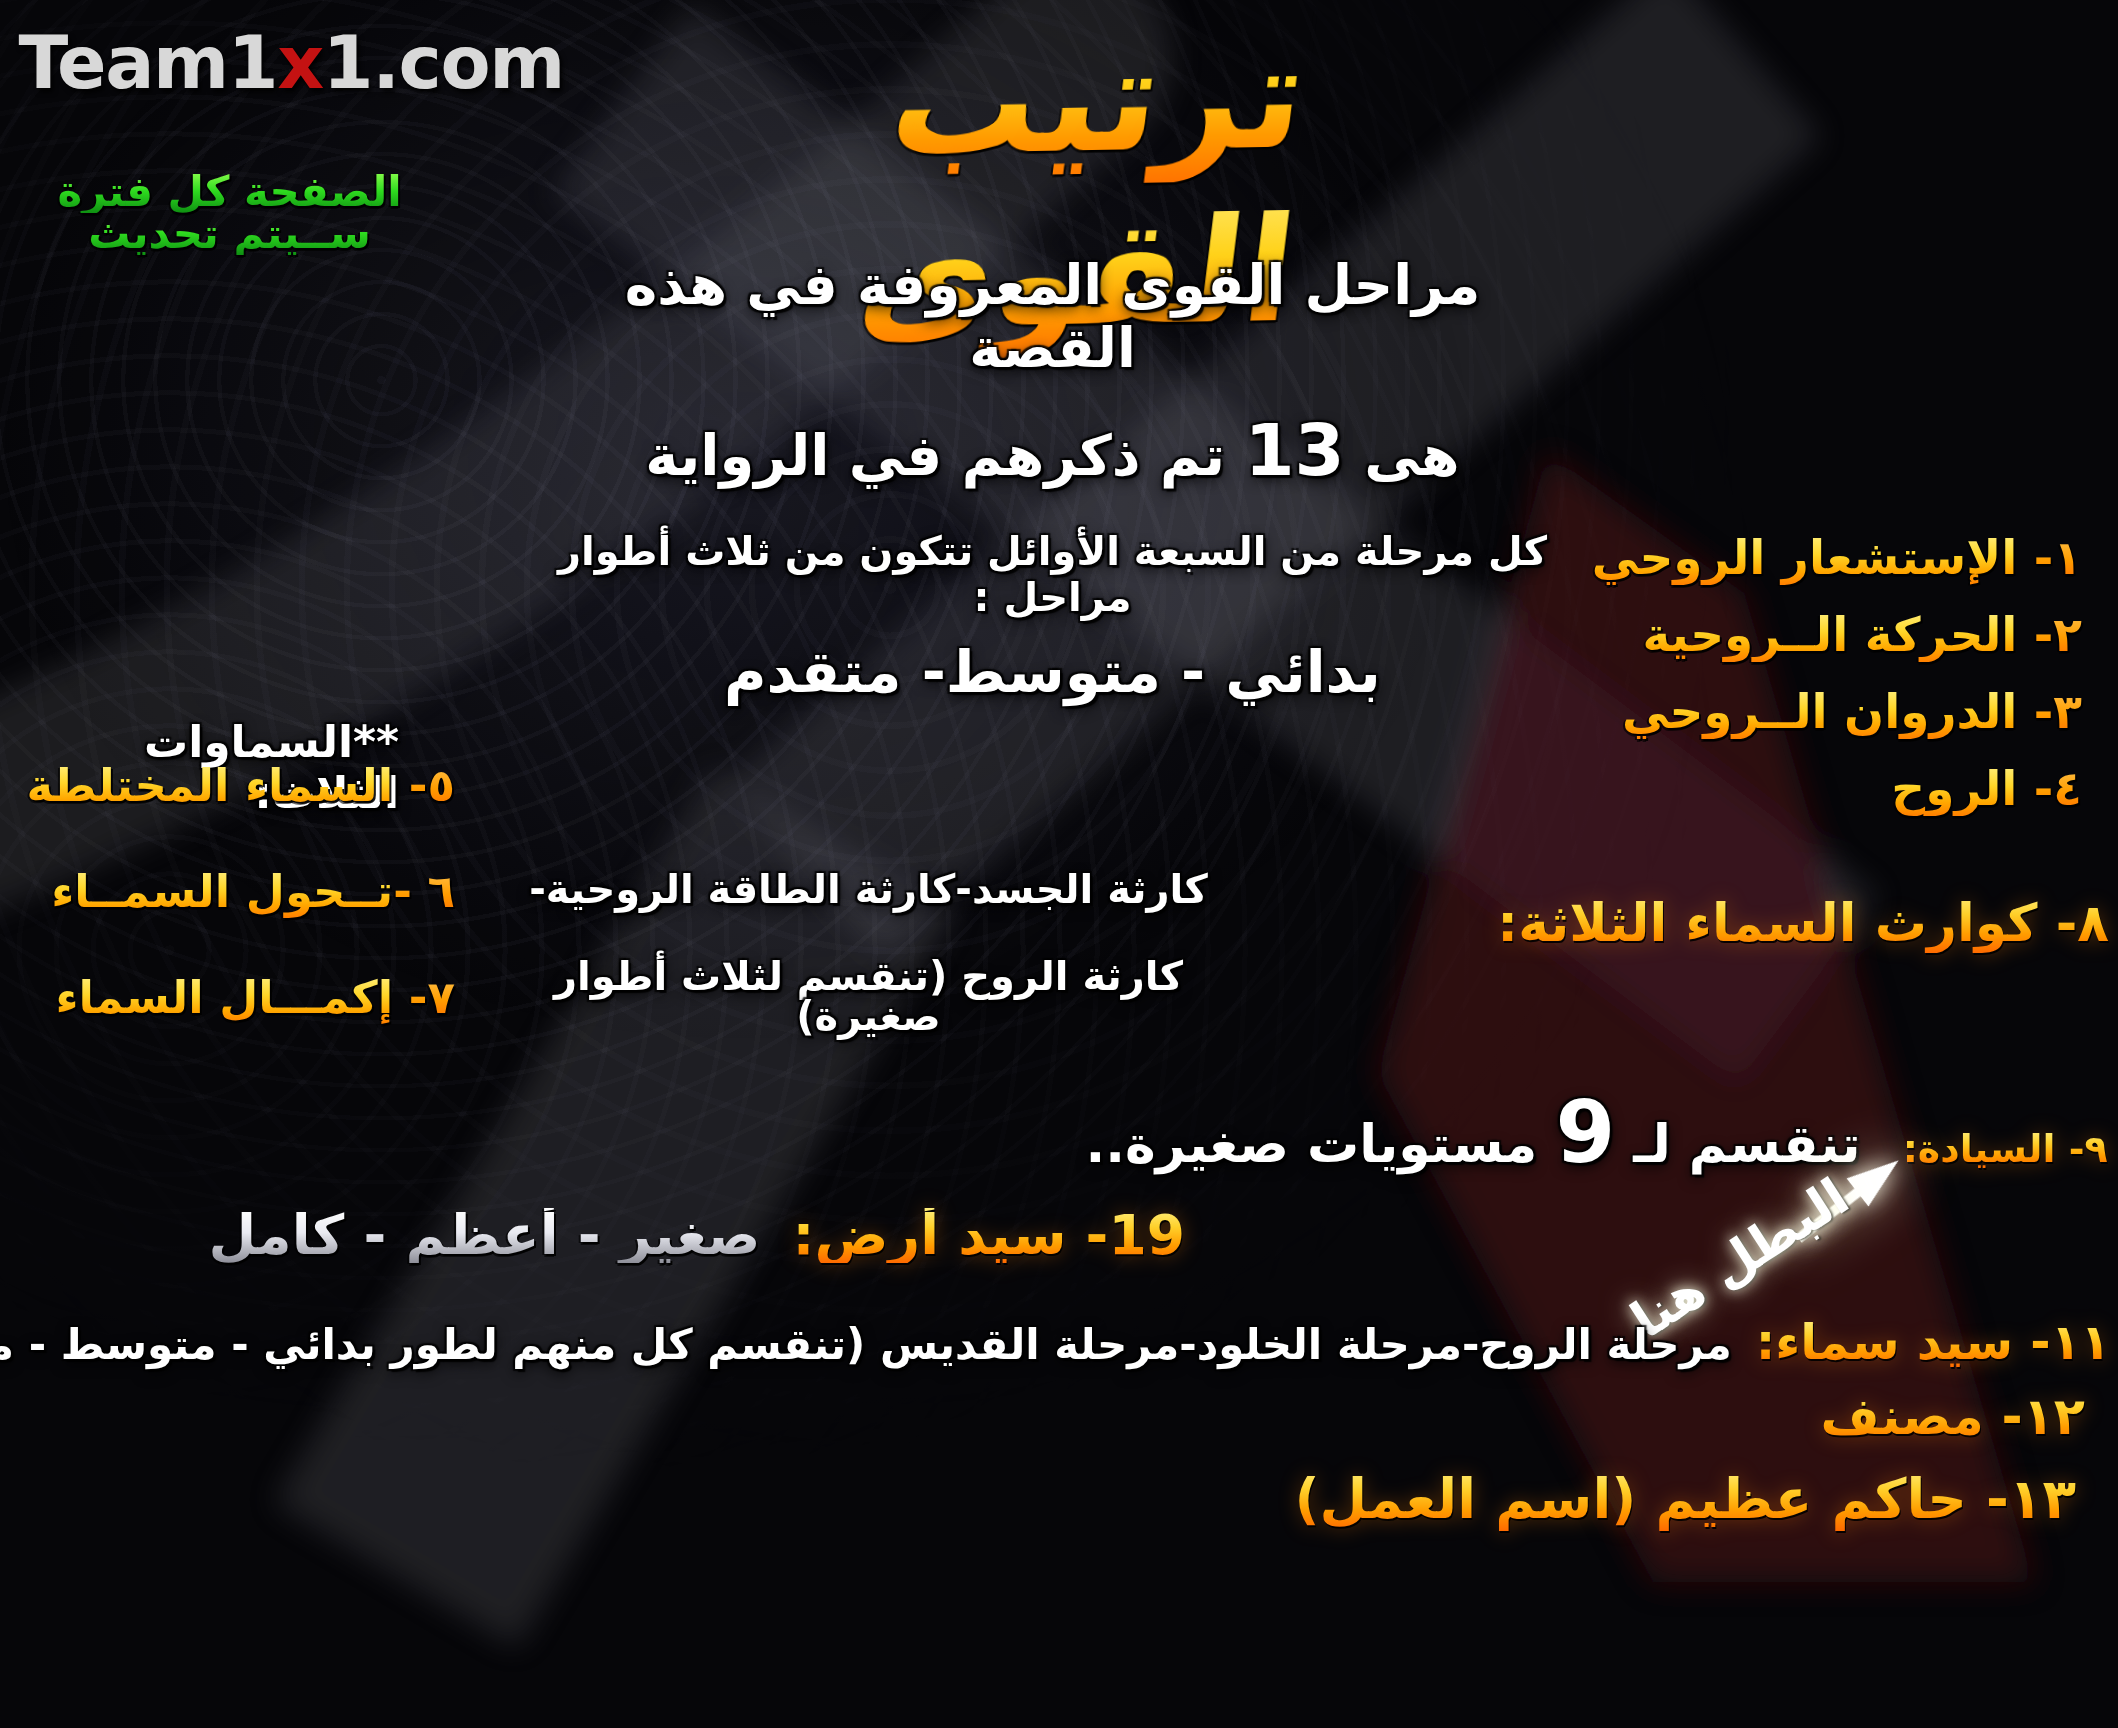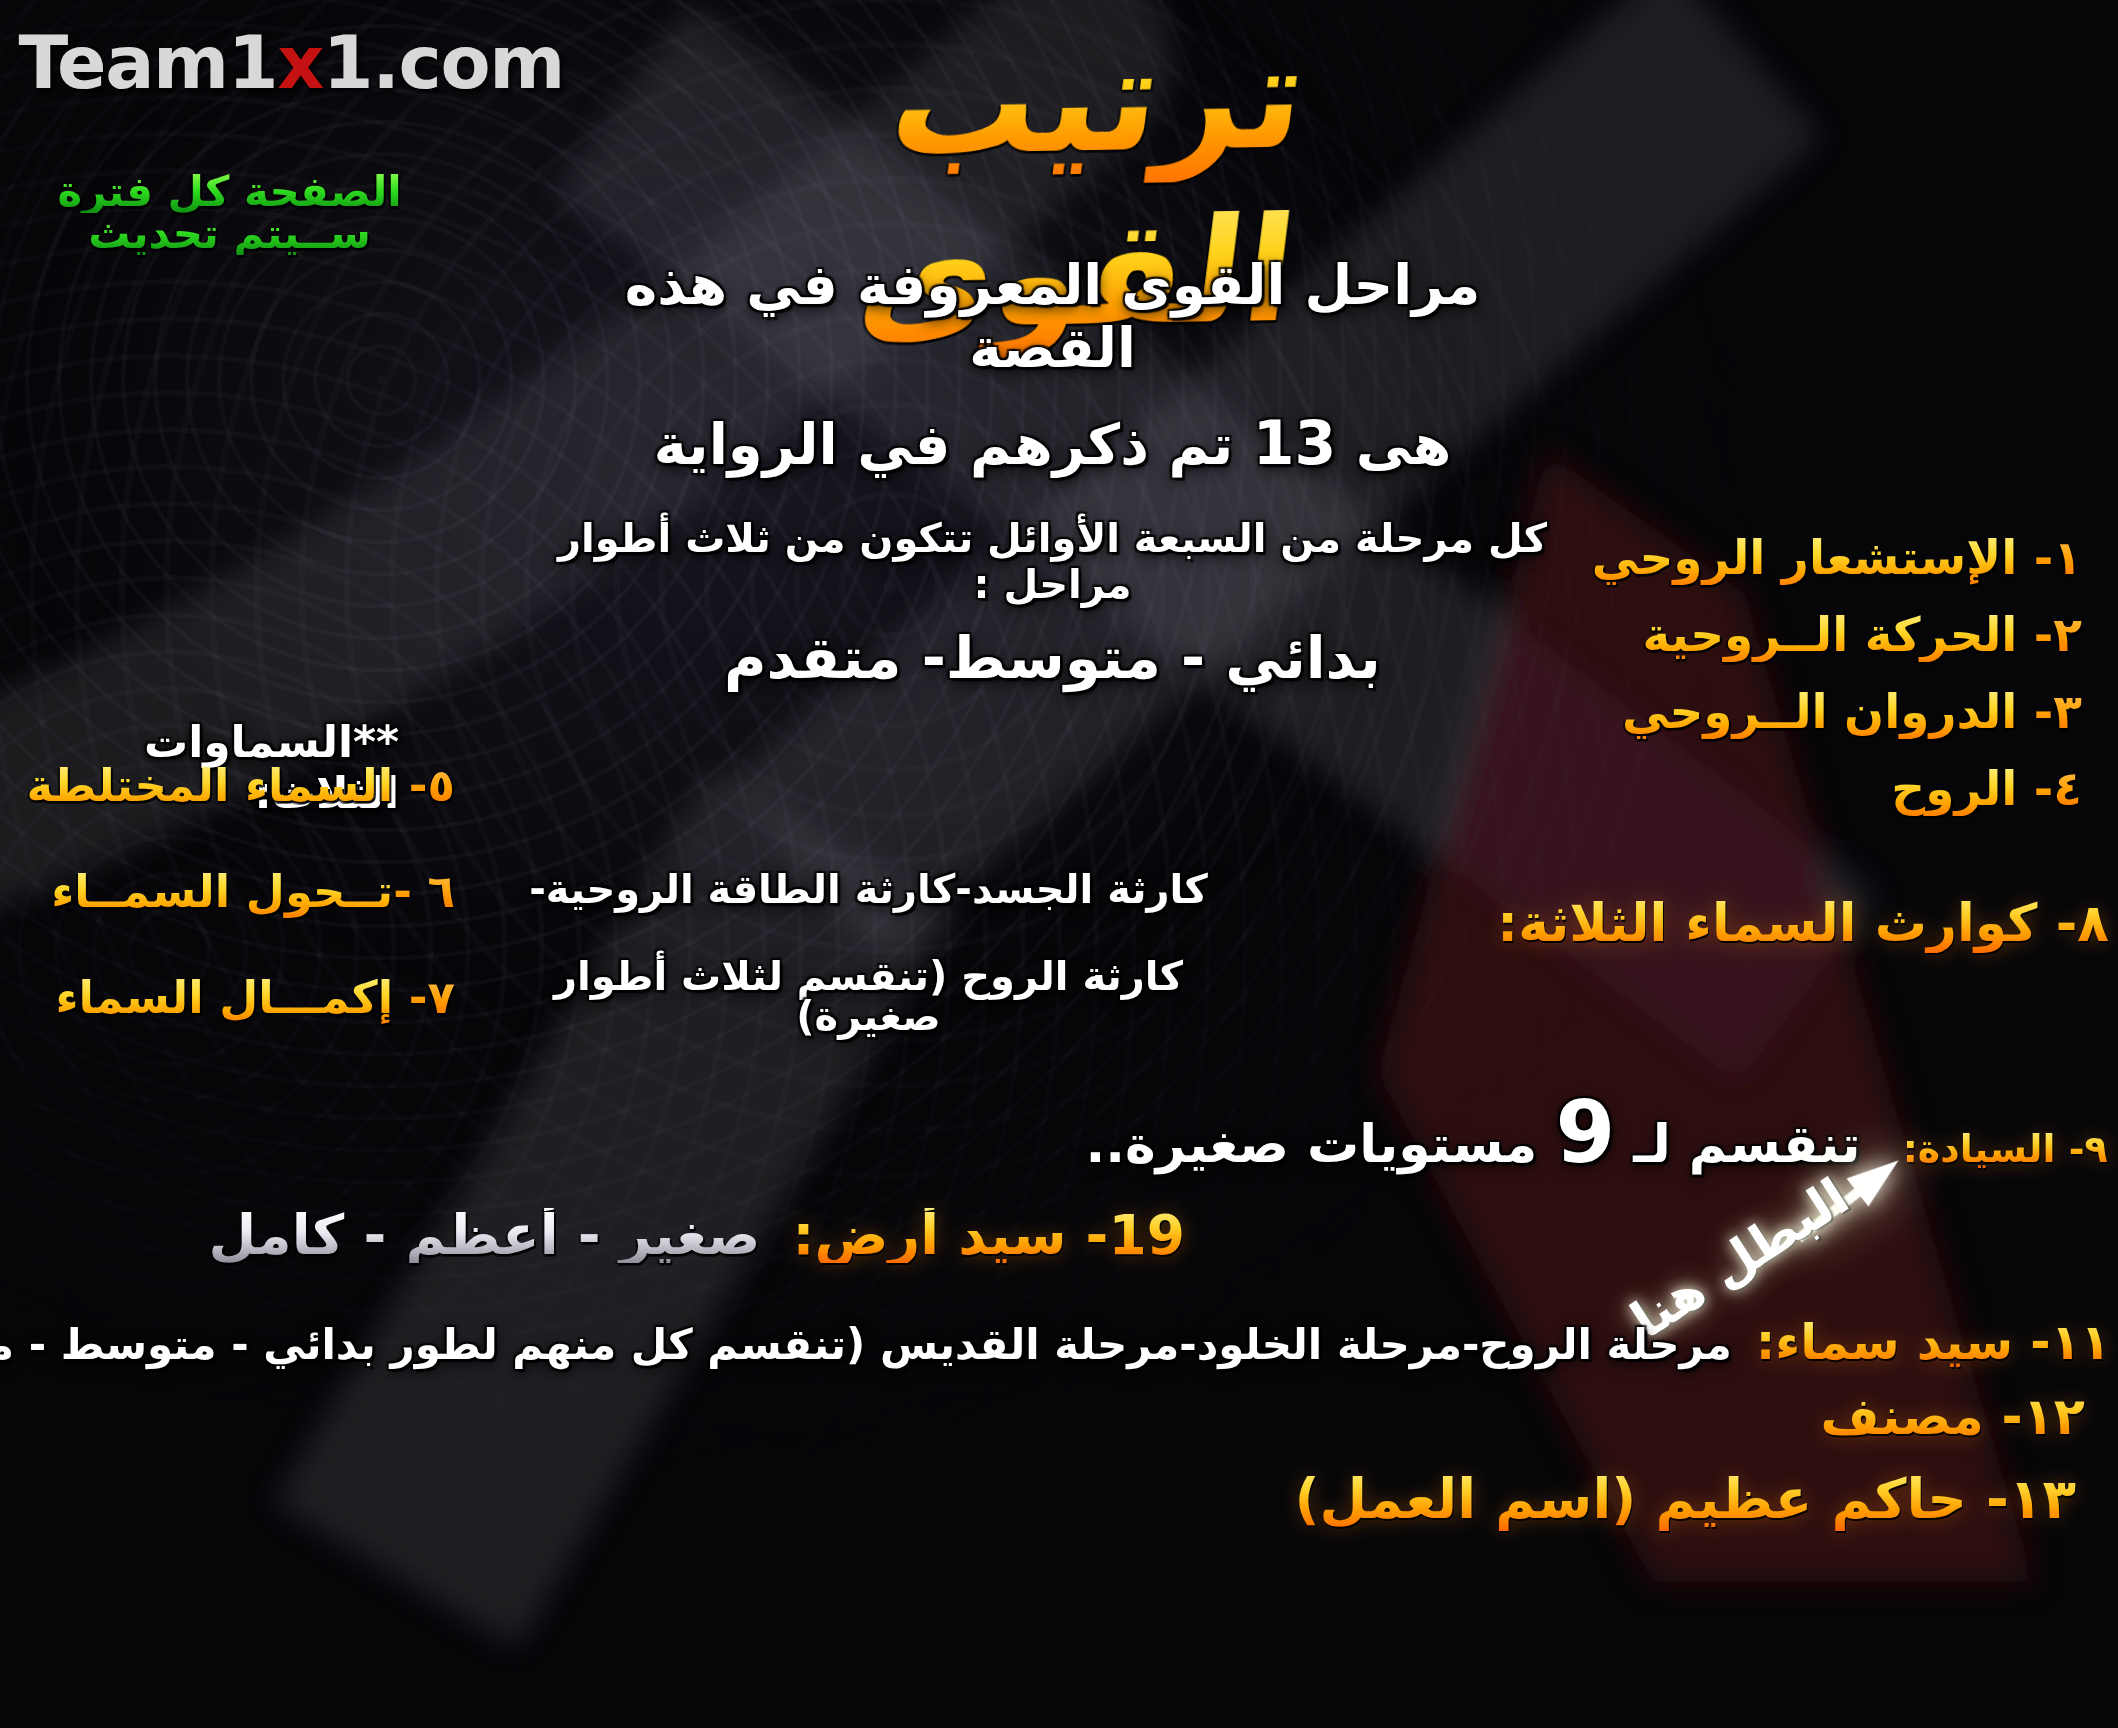--- a/index.html
+++ b/index.html
@@ -55,21 +55,21 @@
   .logo{left:18.4px;top:20px;font-size:73px;font-weight:900;letter-spacing:-1.4px;
         color:#d8d8d8;text-shadow:2.8px 3.5px 5.6px rgba(0,0,0,.85), 0 0 1.4px #000;}
   .logo .x{color:#c41212;}
   .update-note{left:39px;top:134px;width:381px;text-align:center;font-size:42px;line-height:1;}
   .update-note .l2{margin-top:37px;}
   .title{left:657px;top:12.7px;width:862px;text-align:center;font-size:145px;line-height:1.2;
          transform:skewX(-8deg) rotate(-1deg);}
   .intro{left:537px;top:254px;width:1031px;text-align:center;line-height:1.15;}
   .intro .l1{font-size:55px;}
   .intro .l2{font-size:56px;margin-top:28px;}
-  .intro .l2 .bignum{font-size:60px;font-family:"DejaVu Sans",sans-serif;}
+  .intro .l2 .bignum{font-size:72px;font-family:"DejaVu Sans",sans-serif;}
   .intro .l3{font-size:40px;margin-top:37px;}
   .intro .l4{font-size:58px;margin-top:18.4px;}
   .stage-list{right:37px;top:534px;text-align:right;font-size:47px;line-height:1;list-style:none;margin:0;padding:0;}
   .stage-list li{margin-bottom:30px;}
   .heavens-header{right:1720px;top:716px;font-size:44px;}
   .heavens-list{right:1664px;top:763px;text-align:right;font-size:45px;line-height:1;list-style:none;margin:0;padding:0;}
   .heavens-list li{margin-bottom:61px;}
   .calam-text{left:494px;top:869px;width:749px;text-align:center;font-size:40px;line-height:1;}
   .calam-text .l2{margin-top:47px;}
   .calam-label{right:10px;top:897px;font-size:52px;line-height:1;}

